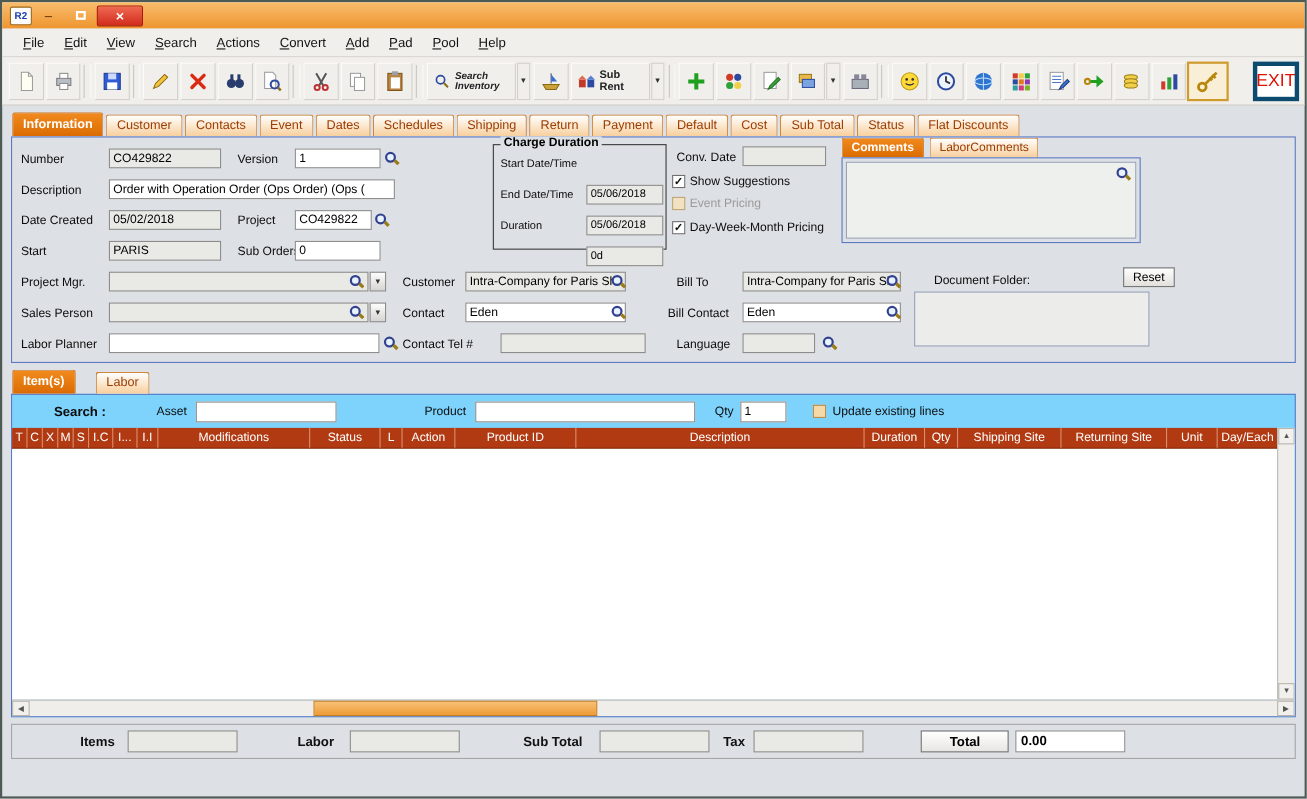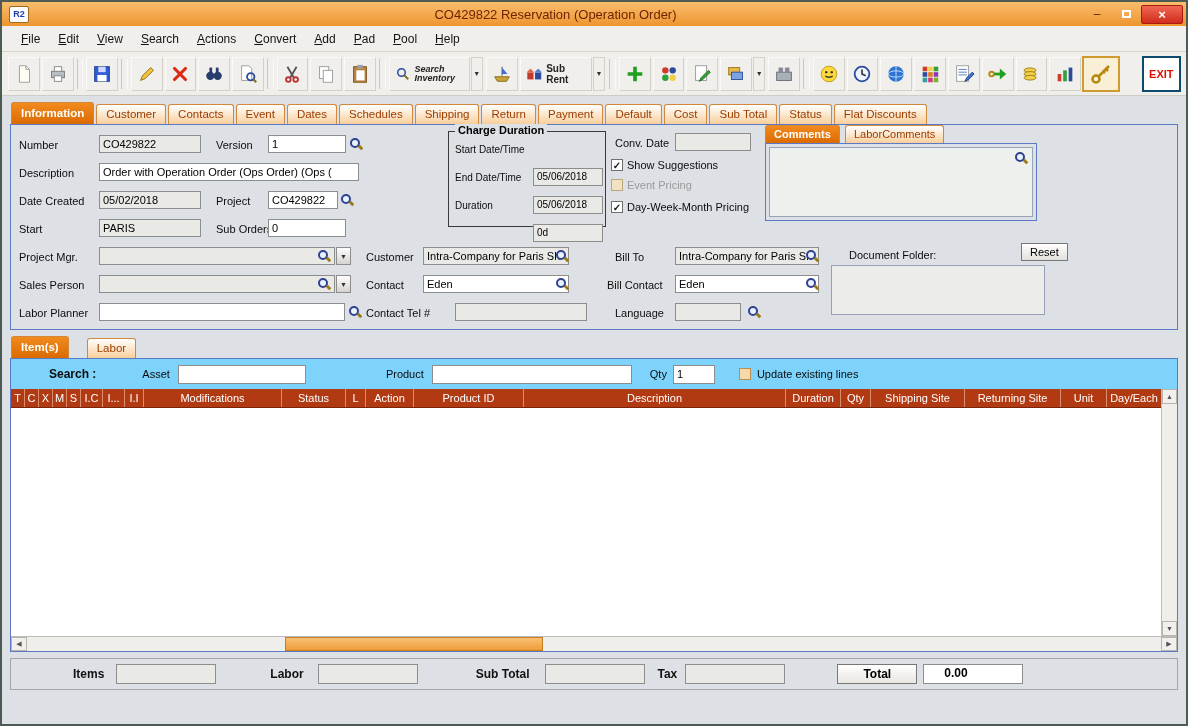--- a/index.html
+++ b/index.html
@@ -37,22 +37,22 @@
   .tlabel-sm { font-size:9px; font-weight:bold; font-style:italic; width:50px; line-height:9px;
                color:#222; }
   .tlabel-md { font-size:10px; font-weight:bold; color:#222; }
   .drop { width:13px; height:34px; display:flex; align-items:center; justify-content:center;
           font-size:7px; color:#333; border:1px solid #d4d1cb; margin-right:2px; background:#f1efec; }
   .sep { width:7px; height:30px; border-left:1px solid #c9c6c0; border-right:1px solid #fbfaf8;
          margin:0 2px; }
   .tspacer { flex:1; }
   .wandbtn { width:40px; height:36px; background:#f8efd6; border:2px solid #cf9b2e;
              display:flex; align-items:center; justify-content:center; margin-right:22px; }
-  .exitbtn { width:42px; height:36px; background:#fff; border:2px solid #0c4a6e;
-             color:#e01000; font-weight:bold; font-size:11px; display:flex;
+  .exitbtn { width:42px; height:36px; background:#fff; border:4px solid #0c4a6e;
+             color:#e01000; font-weight:normal; font-size:16px; display:flex;
              align-items:center; justify-content:center; }
 
   
   .tabstrip { display:flex; align-items:flex-end; height:25px; padding-left:9px; gap:2px;
               margin-top:3px; }
   .tab { height:20px; padding:3px 9px 0; font-size:11.5px; color:#9c3c00; white-space:nowrap;
          background:linear-gradient(#ffffff,#f8cf9c); border:1px solid #d2873b;
          border-bottom:none; border-radius:3px 3px 0 0; }
   .tab.active { background:linear-gradient(#f28a1d,#da6b02); color:#fff; font-weight:bold;
                 height:22px; padding-top:4px; }
@@ -121,34 +121,33 @@
   .hscroll { height:15px; display:flex; background:#efeeea; border-top:1px solid #bbb; }
   .htrack { flex:1; position:relative; }
   .hthumb { position:absolute; left:258px; width:258px; top:0; bottom:0;
             background:linear-gradient(#f8c076,#ef9c38); border:1px solid #c77f1f; }
 
   
   .totals { margin:6px 8px 0; height:32px; display:flex; align-items:center;
             border:1px solid #a6a6a6; background:#dde0e5; }
   .tot-label { font-weight:bold; font-size:12px; color:#111; white-space:nowrap; }
   .tot-field { height:20px; width:100px; border:1px solid #8d8d8d; background:#e9e9e6;
-               font-size:12px; padding:1px 20px; }
+               font-size:12px; padding:1px 4px; }
   .tot-field.white { background:#fff; font-weight:bold; }
   .total-box { width:80px; height:20px; border:1px solid #777; font-weight:bold; font-size:12px;
                background:linear-gradient(#ffffff,#e8e6e1); display:flex; align-items:center;
                justify-content:center; }
 </style>
 </head>
 <body>
 
 <div class="win">
 
   <div class="titlebar">
     <span class="appicon">R2</span>
-    <span class="wtitle">CO429822 Reservation (Operation Order)</span>
     <span class="wb min">–</span>
     <span class="wb max">
         <span></span>
       </span>
     <span class="wb close">×</span>
   </div>
 
   <div class="menubar">
     <span class="menu-item">File</span>
     <span class="menu-item">Edit</span>

